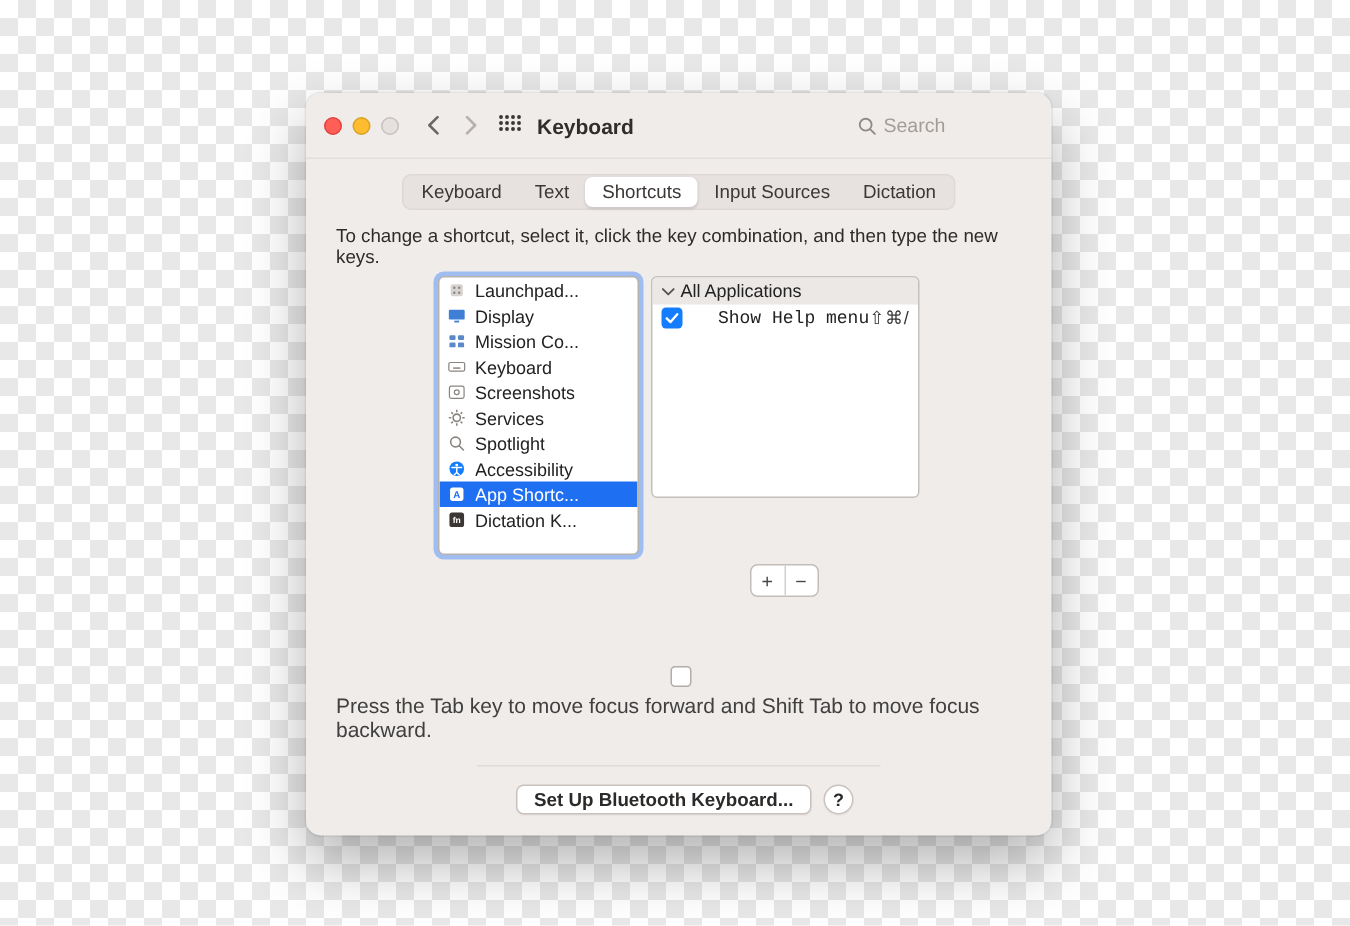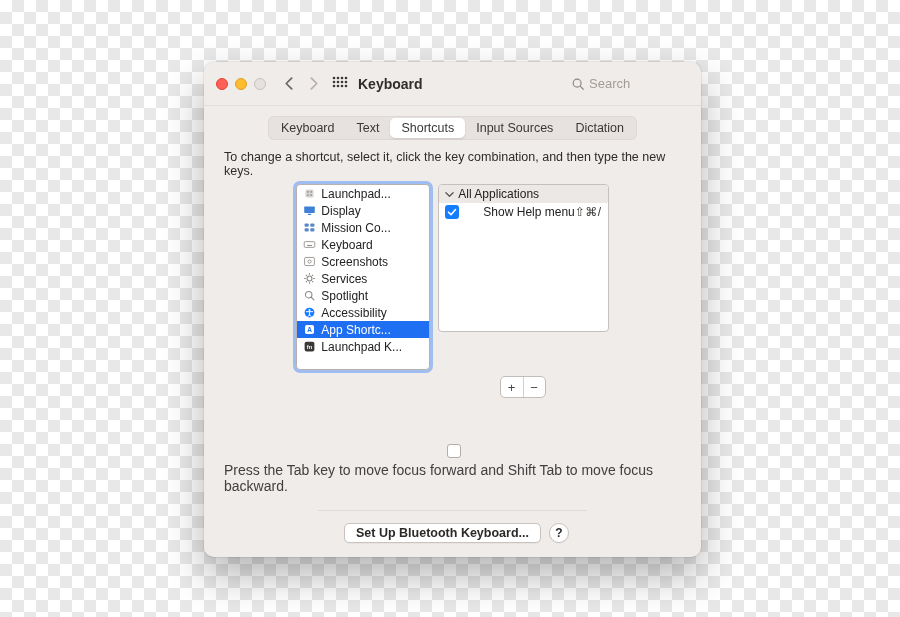--- a/index.html
+++ b/index.html
@@ -79,21 +79,21 @@
   .cat-row .ci svg { width:13px; height:13px;}
   .cat-row.sel { background:#1f6ff2; color:#fff;}
   .cat-row.sel .ci { color:#fff;}
   .cat-label { overflow:hidden; text-overflow:ellipsis;}
   .rightpane { flex:1; height:148px; background:#fff; border:1px solid #c5c0bc; border-radius:4px; overflow:hidden; position:relative;}
   .grp-hdr { display:flex; align-items:center; height:18px; background:#ece8e6; padding:0 6px; gap:4px; font-size:12px;}
   .grp-hdr svg { width:9px; height:9px; color:#555;}
   .sc-row { display:flex; align-items:center; height:18px; padding:0 6px; font-size:12px;}
   .sc-check { width:14px; height:14px; border-radius:3px; background:#147cff; display:flex; align-items:center; justify-content:center; margin-right:10px;}
   .sc-check svg { width:10px; height:10px; color:#fff;}
-  .sc-name { flex:1; padding-left:14px;}
+  .sc-name { flex:1; padding-left:14px;font-family:Liberation Mono, monospace;}
   .sc-keys { color:#383634; font-size:12px; letter-spacing:0.5px;}
   .addremove { display:flex; justify-content:flex-start; margin-top:6px; padding-left:140px;}
   .arbtns { display:flex; border:1px solid #c3bdb9; border-radius:5px; overflow:hidden; background:#fff;}
   .arbtn { width:22px; height:20px; display:flex; align-items:center; justify-content:center; font-size:13px; color:#4a4643; cursor:default;}
   .arbtn + .arbtn { border-left:1px solid #d4cfcb;}
   .gap1 { height:46px;}
   .checkline { display:flex; align-items:center; gap:7px; font-size:12.5px; margin-bottom:4px; padding-left:2px;}
   .cbox { width:14px; height:14px; border:1px solid #b3aca7; border-radius:3px; background:#fff;}
   .hint { font-size:14px; color:#404040; padding-left:2px;}
   .footer { display:flex; align-items:center; gap:8px; padding:12px 18px 0; margin-top:auto; border-top:1px solid #00000012; margin-left:-18px; margin-right:-18px; padding-left:18px; padding-right:18px;font-weight:bold;}
@@ -264,21 +264,21 @@
             </span>
             <span class="cat-label">App Shortc...</span>
           </div>
           <div class="cat-row">
             <span class="ci">
               <svg viewBox="0 0 16 16">
                 <rect x="2" y="2" width="12" height="12" rx="2.2" fill="#3a3735"></rect>
                 <text x="8" y="11" text-anchor="middle" font-size="7" fill="#fff" font-weight="600">fn</text>
               </svg>
             </span>
-            <span class="cat-label">Launchpad K...</span>
+            <span class="cat-label">Dictation K...</span>
           </div>
         </div>
       <div class="rightpane">
         <div class="grp-hdr">
           <svg viewBox="0 0 10 10">
               <path d="M1 3 L5 7 L9 3" fill="none" stroke="currentColor" stroke-width="1.4" stroke-linecap="round" stroke-linejoin="round"></path>
             </svg>
           <span>All Applications</span>
         </div>
         <div id="sc-rows">

